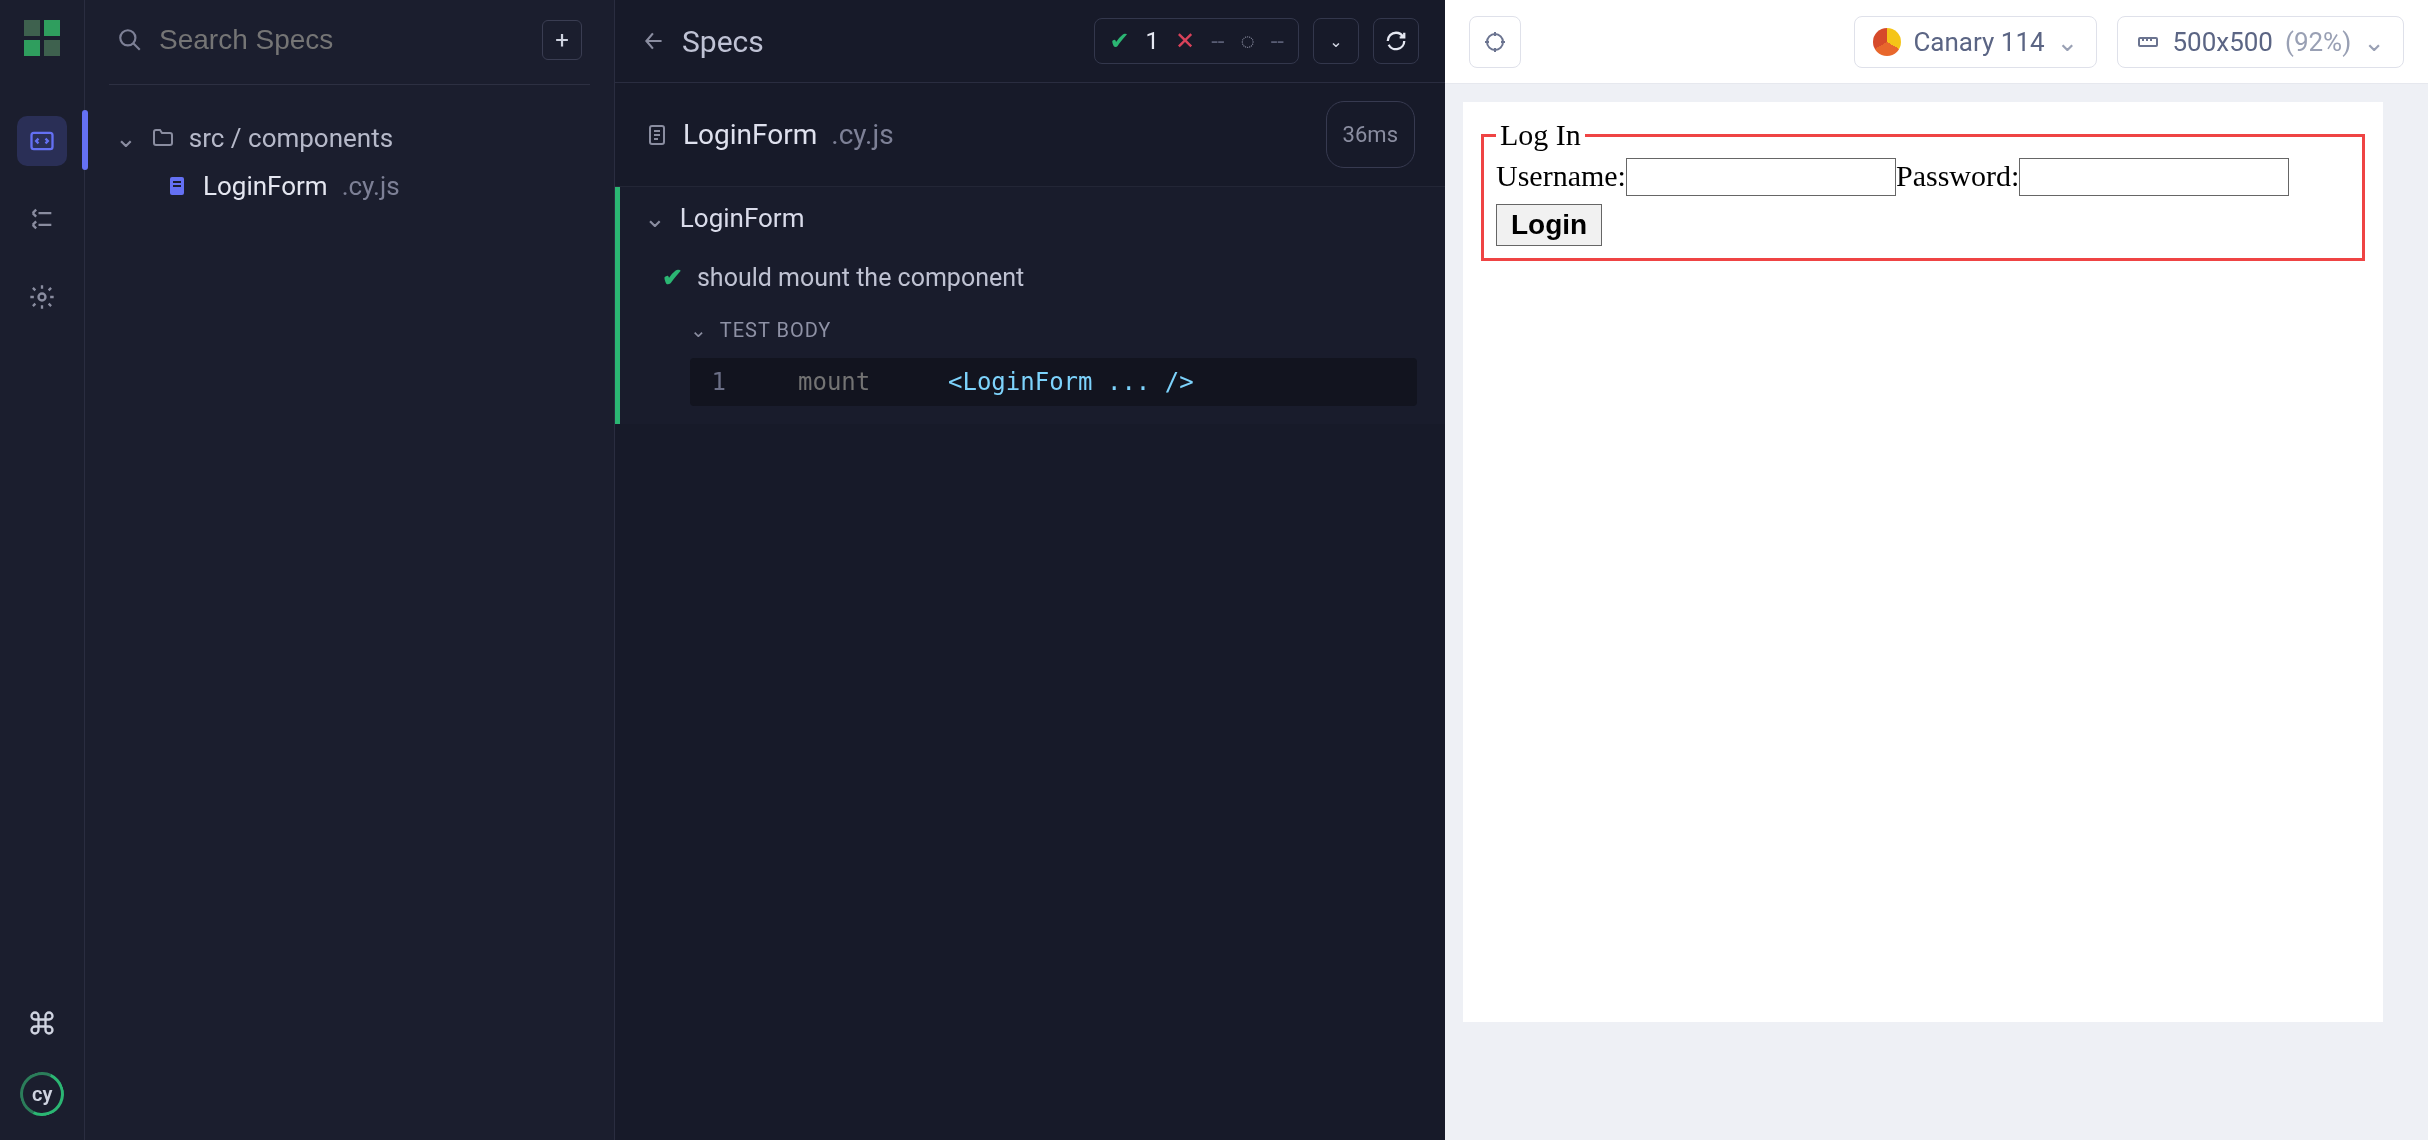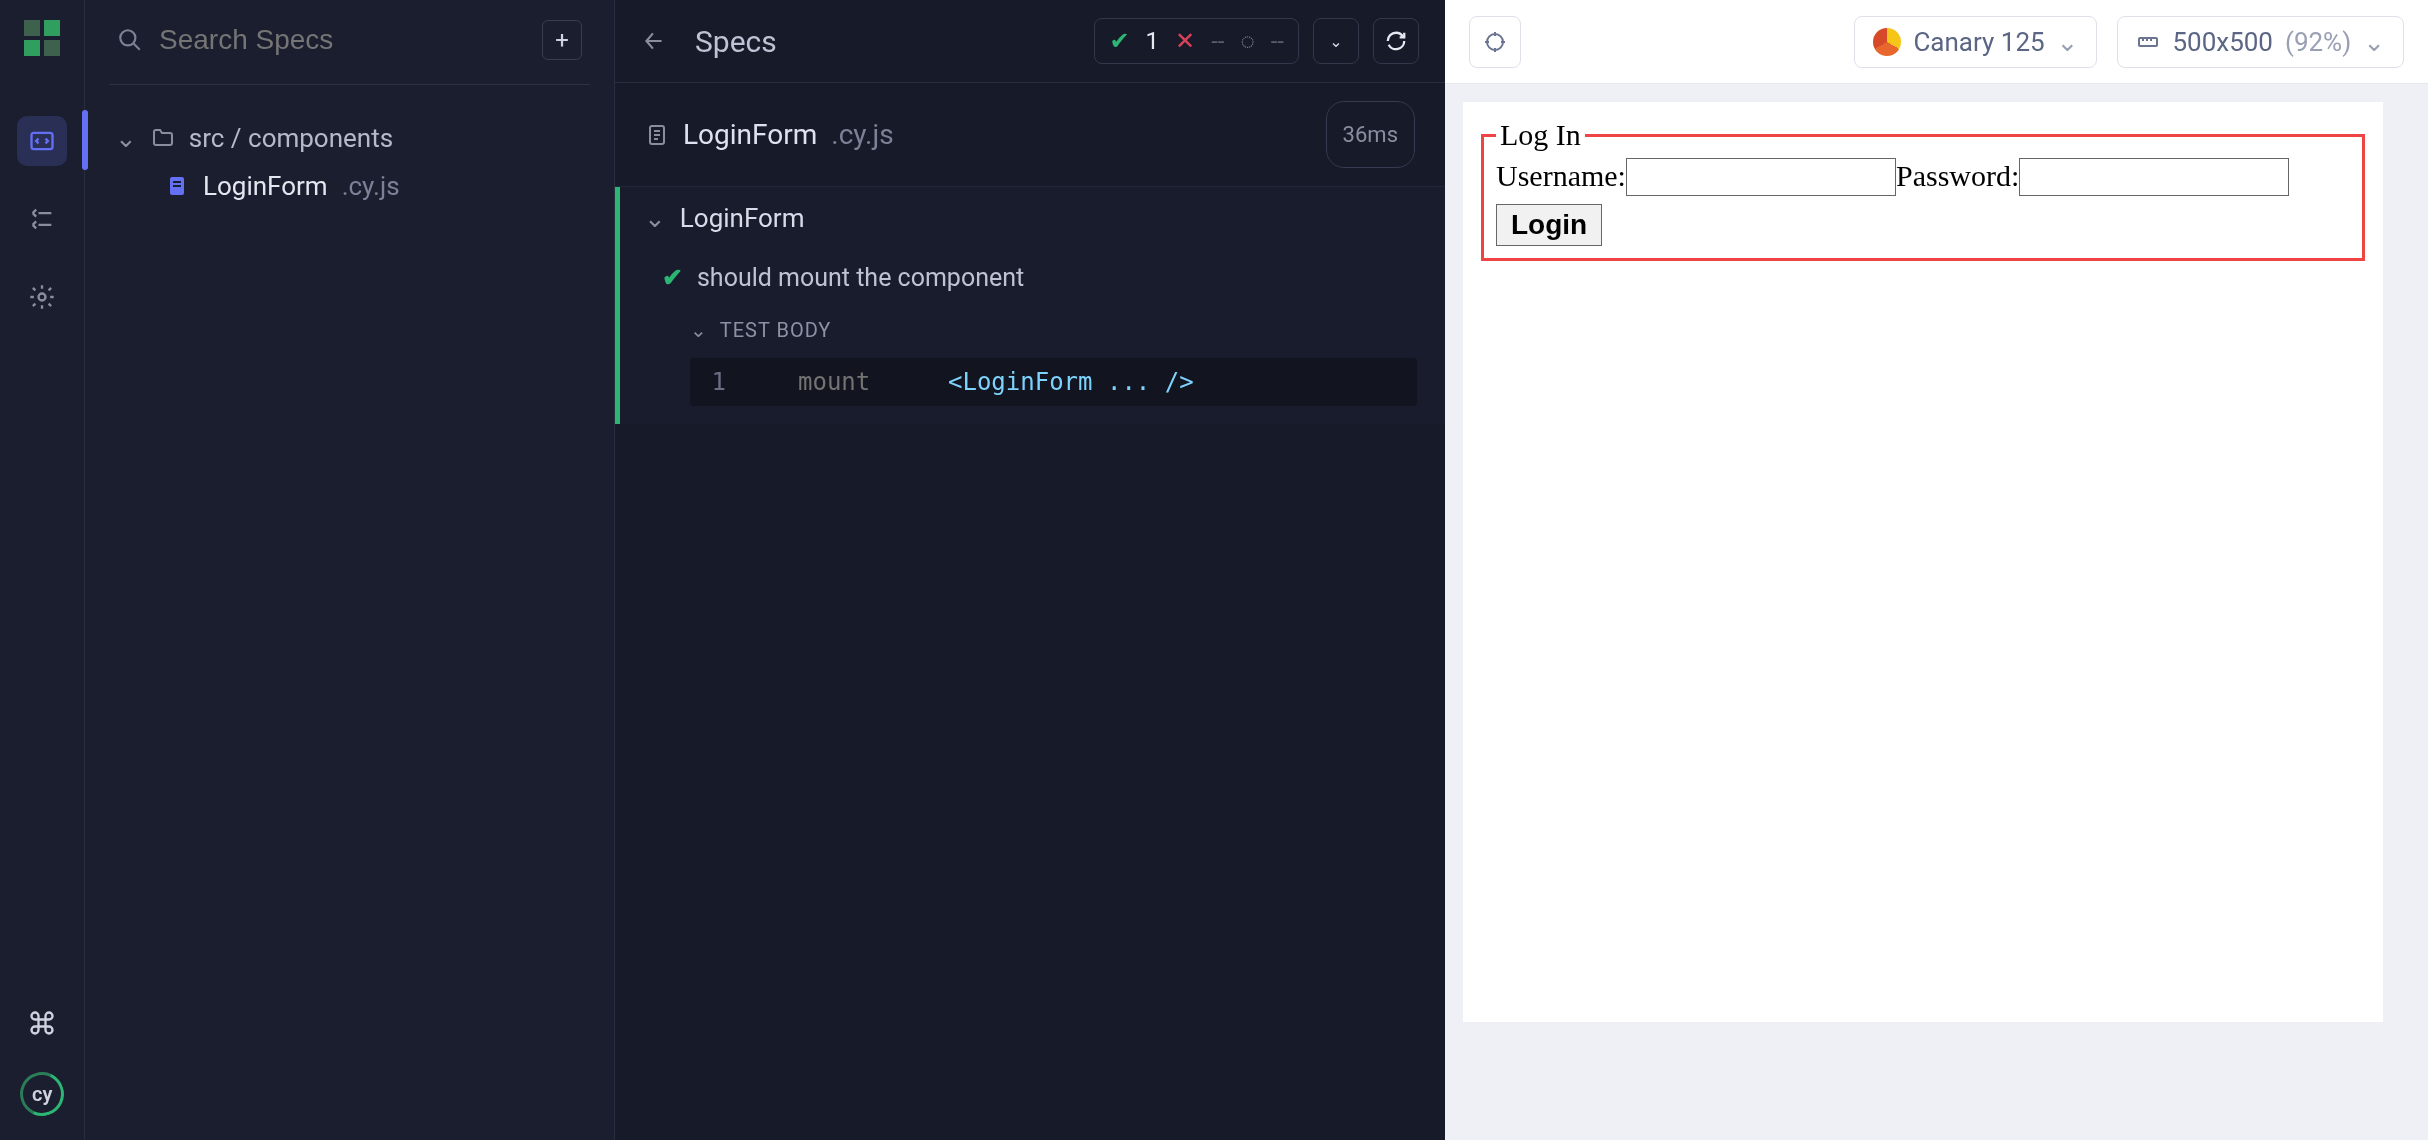--- a/index.html
+++ b/index.html
@@ -79,21 +79,21 @@
 
 .reporter{
   width: 830px;
   background:#171a29;
   display:flex;flex-direction:column;
 }
 .rep-head{
   display:flex;align-items:center;justify-content:space-between;
   padding:18px 26px;border-bottom:1px solid #2a2d40;
 }
-.rep-title{display:flex;align-items:center;gap:28px;color:#bfc2d4;font-size:30px;}
+.rep-title{display:flex;align-items:center;gap:15px;color:#bfc2d4;font-size:30px;}
 .rep-stats{display:flex;align-items:center;gap:14px;}
 .stat-box{
   border:1px solid #33374c;border-radius:8px;padding:8px 14px;display:flex;align-items:center;gap:16px;font-size:24px;
 }
 .stat-box .pass{color:#2bb673;}
 .stat-box .fail{color:#d9425a;}
 .stat-box .pending{color:#8a8da0;}
 .stat-box .num{color:#e6e8f2;}
 .stat-box .dim{color:#595d74;}
 .icon-btn{
@@ -285,21 +285,21 @@
   <div class="prev-head">
     <div class="pbtn icon-only">
       <svg width="24" height="24" viewBox="0 0 24 24" fill="none" stroke="#6b7490" stroke-width="2">
           <circle cx="12" cy="12" r="8"></circle>
           <path d="M12 2v4M12 18v4M2 12h4M18 12h4"></path>
         </svg>
     </div>
     <div class="spacer"></div>
     <div class="pbtn">
       <div class="browser-badge"></div>
-      <span>Canary 125</span>
+      <span>Canary 114</span>
       <span style="color:#99a0b4;">⌄</span>
     </div>
     <div class="pbtn">
       <svg width="24" height="24" viewBox="0 0 24 24" fill="none" stroke="#6b7490" stroke-width="2">
           <rect x="3" y="8" width="18" height="8" rx="1"></rect>
           <path d="M7 8v3M11 8v3M15 8v3"></path>
         </svg>
       <span>500x500</span>
       <span class="pct">(92%)</span>
       <span style="color:#99a0b4;">⌄</span>

